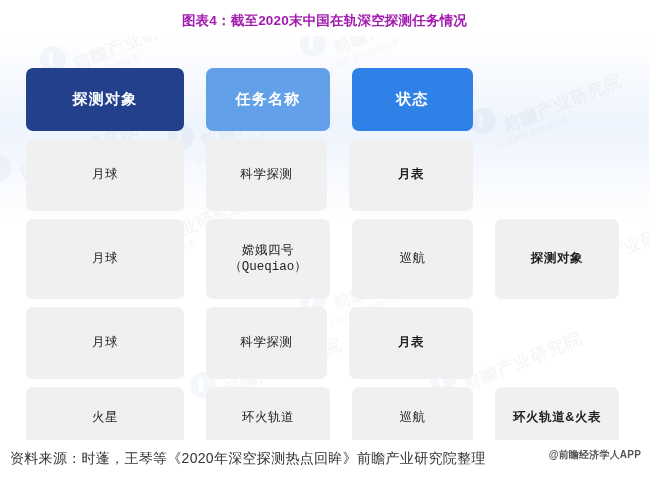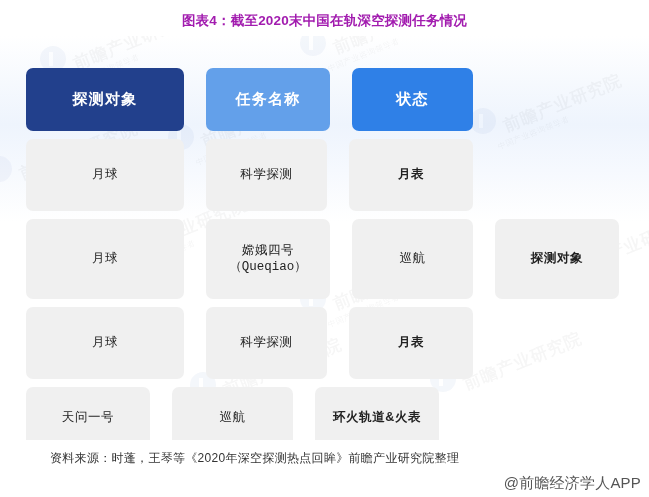--- a/index.html
+++ b/index.html
@@ -135,34 +135,34 @@
 
   .cell .lines { display: block; }
   .cell .lines span { display: block; }
   .mono-paren { font-family: "Liberation Mono", "DejaVu Sans Mono", monospace; letter-spacing: 0; }
 
   
   .source-note {
     position: absolute;
     left: 10px;
     top: 450px;
-    font-size: 12px;
+    font-size: 14px;
     color: #333333;
     letter-spacing: .3px;
     white-space: nowrap;
-    margin-left: 40px;
   }
   .app-credit {
     position: absolute;
     right: 8px;
-    top: 474px;
-    font-size: 15px;
+    top: 448px;
+    font-size: 10px;
     color: #555555;
     letter-spacing: .2px;
     white-space: nowrap;
+    font-weight: bold;
   }
 </style>
 </head>
 <body>
 
 <div class="chart-title">图表4：截至2020末中国在轨深空探测任务情况</div>
 
 <div class="figure-panel">
 
   <div class="watermark-layer">
@@ -229,21 +229,22 @@
       <div class="cell c3">探测对象</div>
     </div>
 
     <div class="row body-row r2">
       <div class="cell c0">月球</div>
       <div class="cell c2">科学探测</div>
       <div class="cell c3">月表</div>
     </div>
 
     <div class="row body-row r3">
-      <div class="cell c1">天问一号</div>
+      <div class="cell c0">火星</div>
+      <div class="cell c1">环火轨道</div>
       <div class="cell c2">巡航</div>
       <div class="cell c3">环火轨道&amp;火表</div>
     </div>
 
   </div>
 </div>
 
 <div class="source-note">资料来源：时蓬，王琴等《2020年深空探测热点回眸》前瞻产业研究院整理</div>
 <div class="app-credit">@前瞻经济学人APP</div>
 

